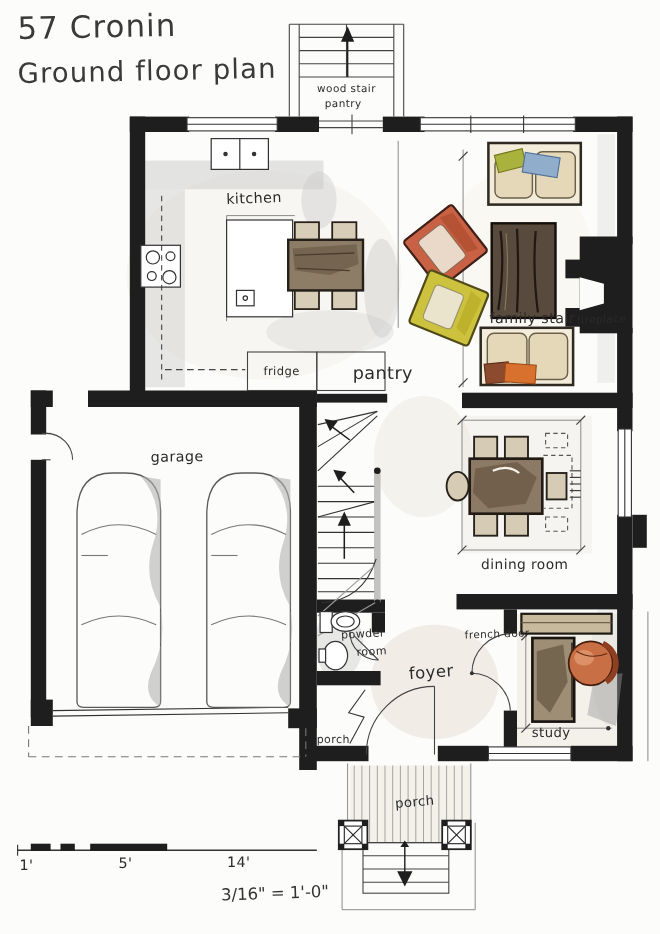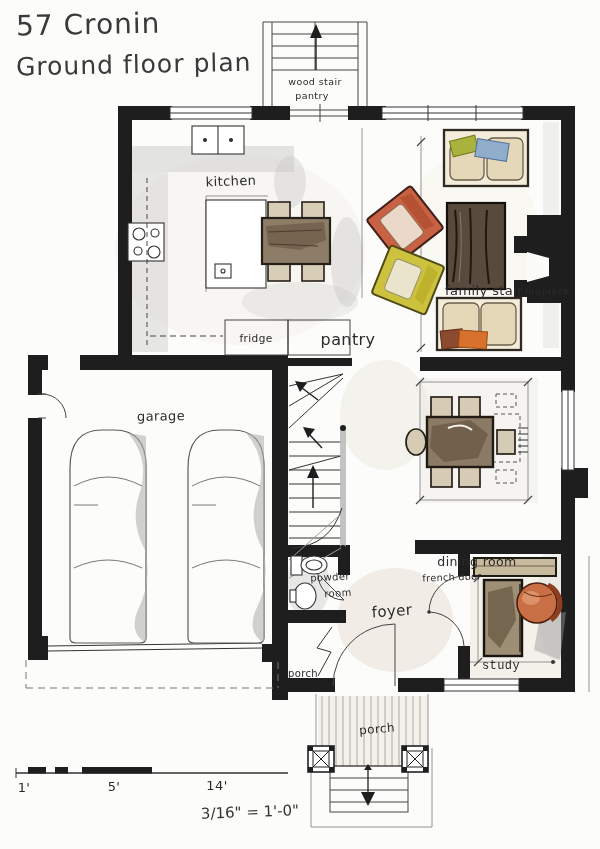--- a/index.html
+++ b/index.html
@@ -393,27 +393,27 @@
 
   <div class="title-line t1">57 Cronin</div>
   <div class="title-line t2">Ground floor plan</div>
 
   <div class="lbl" style="left:231px;top:181px;font-size:13px;transform:translate(-50%,-50%) rotate(-2deg);">kitchen</div>
   <div class="lbl" style="left:484px;top:290px;font-size:13px;">family stair</div>
   <div class="lbl" style="left:547px;top:291px;font-size:9.5px;transform:translate(-50%,-50%) rotate(-2deg);">fireplace</div>
   <div class="lbl" style="left:256px;top:338px;font-size:10.5px;text-align:center;">fridge</div>
   <div class="lbl" style="left:318px;top:339px;font-size:16px;margin-left:30px;">pantry</div>
   <div class="lbl" style="left:161px;top:404px;font-size:13px;transform:translate(-50%,-50%) rotate(-1deg);margin-top:12px;">garage</div>
-  <div class="lbl" style="left:477px;top:513px;font-size:12.5px;margin-top:48px;">dining room</div>
+  <div class="lbl" style="left:477px;top:513px;font-size:12.5px;">dining room</div>
   <div class="lbl" style="left:330px;top:577px;font-size:10px;transform:translate(-50%,-50%) rotate(-3deg);">powder</div>
   <div class="lbl" style="left:338px;top:593px;font-size:10px;transform:translate(-50%,-50%) rotate(-3deg);">room</div>
   <div class="lbl" style="left:392px;top:611px;font-size:15px;transform:translate(-50%,-50%) rotate(-4deg);">foyer</div>
   <div class="lbl" style="left:452px;top:577px;font-size:9.5px;transform:translate(-50%,-50%) rotate(-2deg);">french door</div>
   <div class="lbl" style="left:303px;top:673px;font-size:10px;">porch</div>
-  <div class="lbl" style="left:501px;top:666px;font-size:12px;font-family:Liberation Mono, monospace;">study</div>
+  <div class="lbl" style="left:501px;top:666px;font-size:12px;">study</div>
   <div class="lbl" style="left:377px;top:729px;font-size:12px;transform:translate(-50%,-50%) rotate(-5deg);">porch</div>
   <div class="lbl" style="left:315px;top:81px;font-size:9.5px;text-align:center;">wood stair</div>
   <div class="lbl" style="left:312px;top:95px;font-size:9.5px;">pantry</div>
 
   <div class="lbl" style="left:24px;top:787px;font-size:13px;">1'</div>
   <div class="lbl" style="left:114px;top:786px;font-size:13px;">5'</div>
   <div class="lbl" style="left:217px;top:785px;font-size:13px;">14'</div>
   <div class="scale-ratio" style="left:250px;top:812px;">3/16" = 1'-0"</div>
 
 </div>

